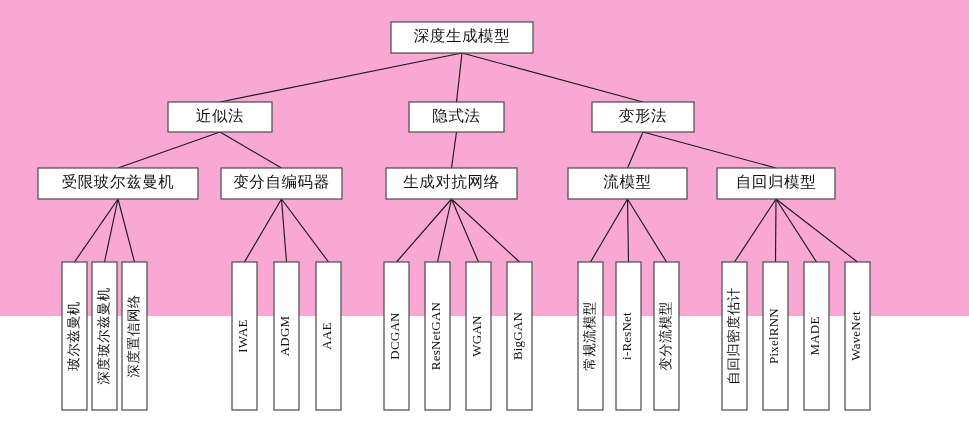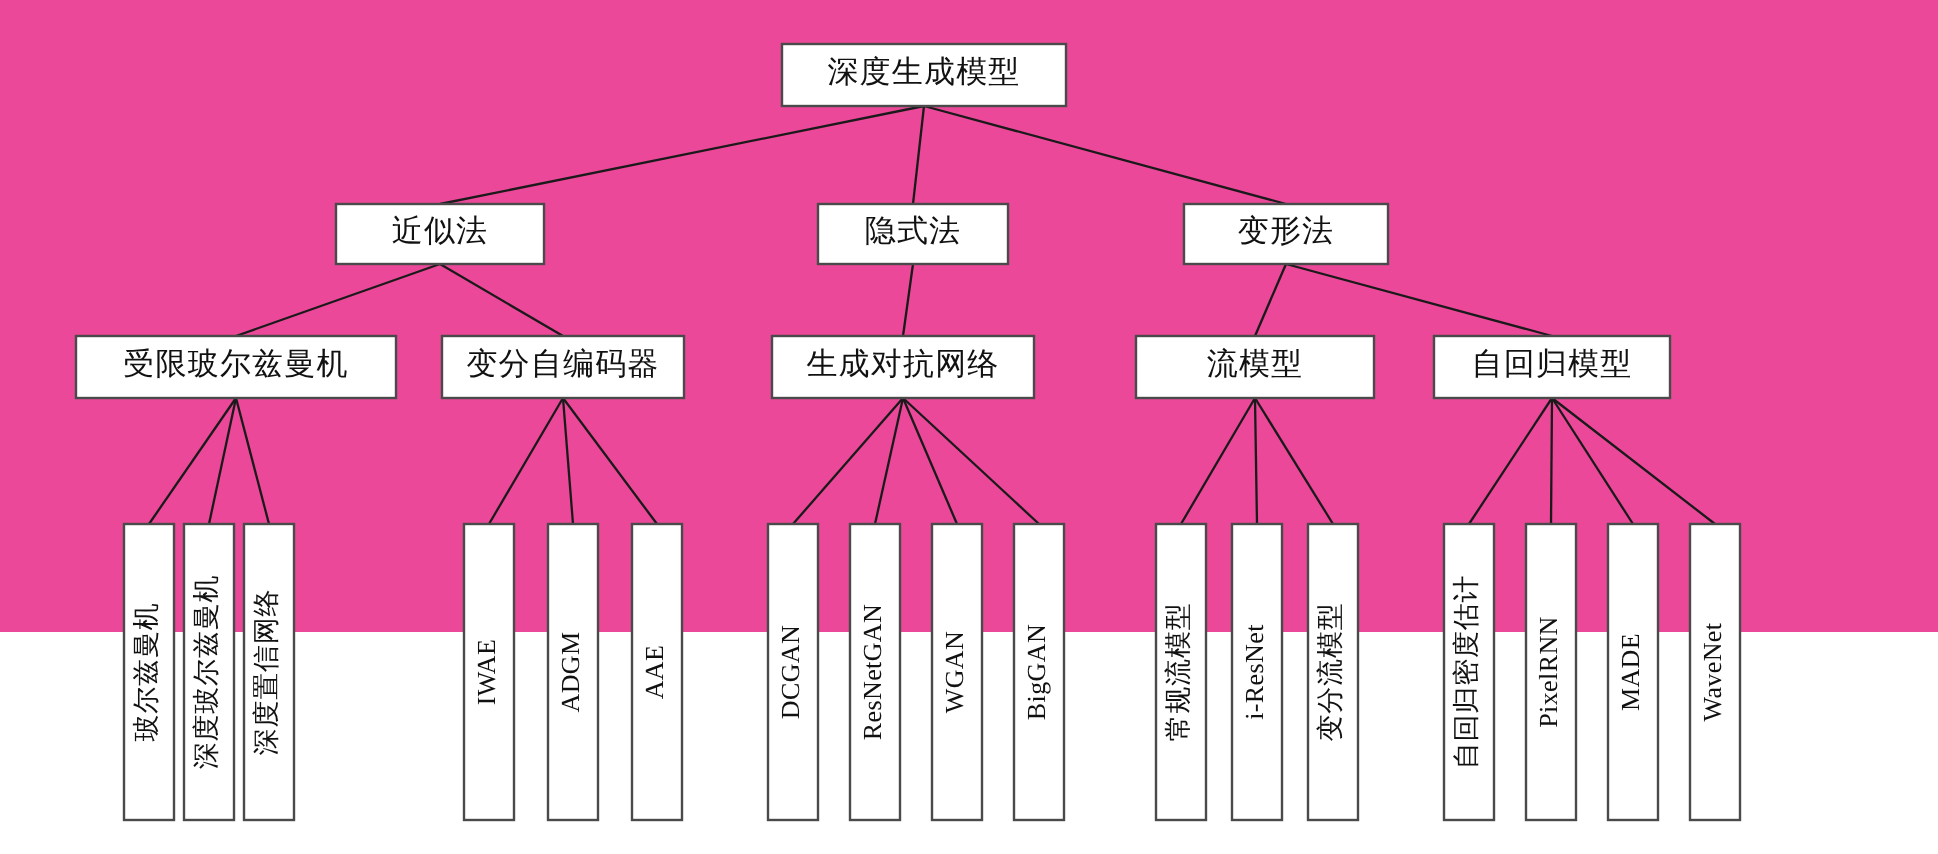--- a/index.html
+++ b/index.html
@@ -10,21 +10,21 @@
   body {
     width: 969px;
     height: 427px;
     font-family: "Liberation Serif", "DejaVu Serif", serif;
     overflow: hidden;
   }
   #diagram-root {
     position: relative;
     width: 969px;
     height: 316px;
-    background: #ec4899;
+    background: #f9a8d4;
   }
   svg.tree-canvas {
     position: absolute;
     left: 0;
     top: 0;
     width: 969px;
     height: 427px;
   }
   .edge-line {
     stroke: #1a1a1a;

